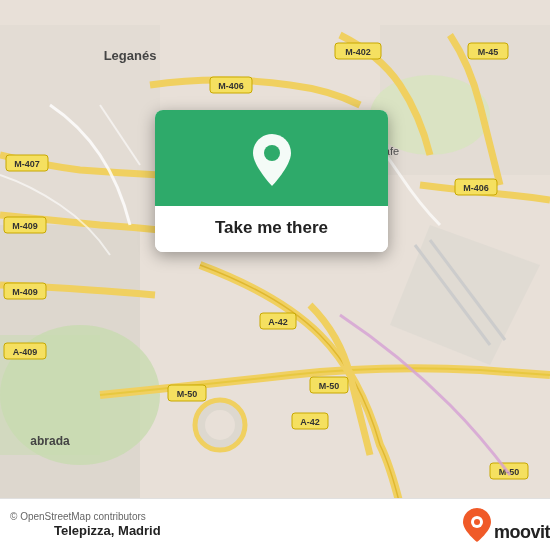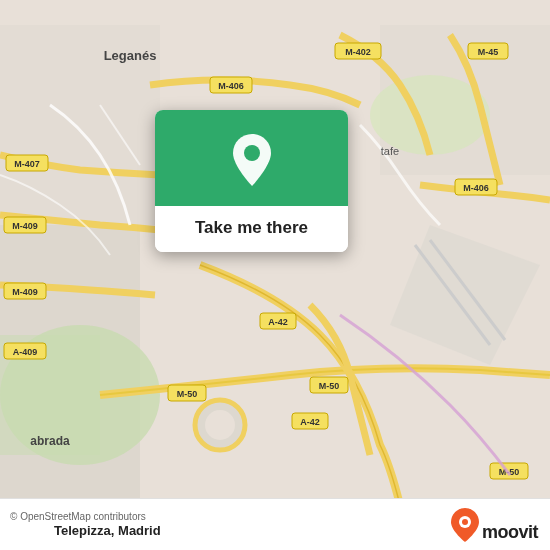--- a/index.html
+++ b/index.html
@@ -25,21 +25,21 @@
       position: absolute;
       top: 0; left: 0;
       width: 100%; height: 100%;
     }
 
     
     .popup-card {
       position: absolute;
       top: 110px;
       left: 155px;
-      width: 193px;
+      width: 233px;
       background: #fff;
       border-radius: 8px;
       box-shadow: 0 4px 16px rgba(0,0,0,0.35);
       overflow: hidden;
       display: flex;
       flex-direction: column;
       align-items: center;
     }
 
     .popup-green {
@@ -68,21 +68,21 @@
 
     
     .bottom-bar {
       position: absolute;
       bottom: 0; left: 0; right: 0;
       height: 52px;
       background: #fff;
       display: flex;
       align-items: center;
       justify-content: space-between;
-      padding: 0 12px 0 10px;
+      padding: 0 0 0 10px;
       border-top: 1px solid #e0e0e0;
     }
 
     .bottom-left {
       display: flex;
       flex-direction: column;
     }
 
     .osm-credit {
       font-size: 10px;

